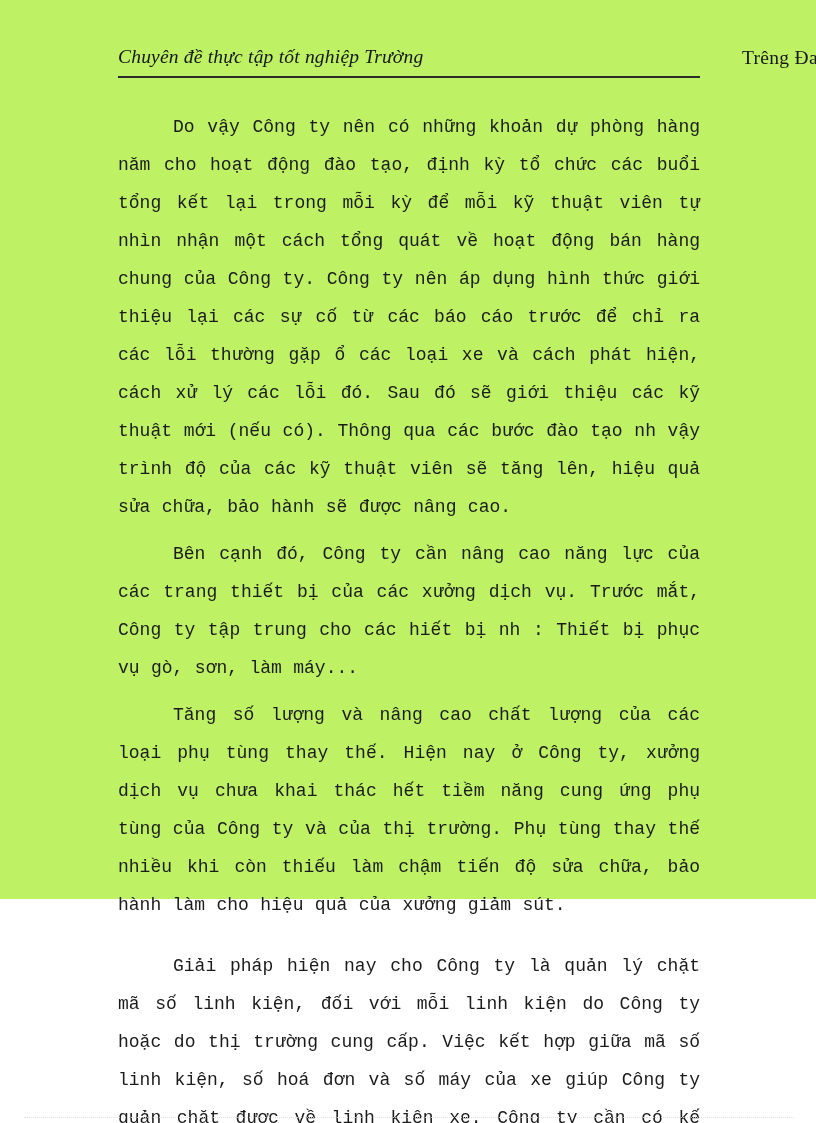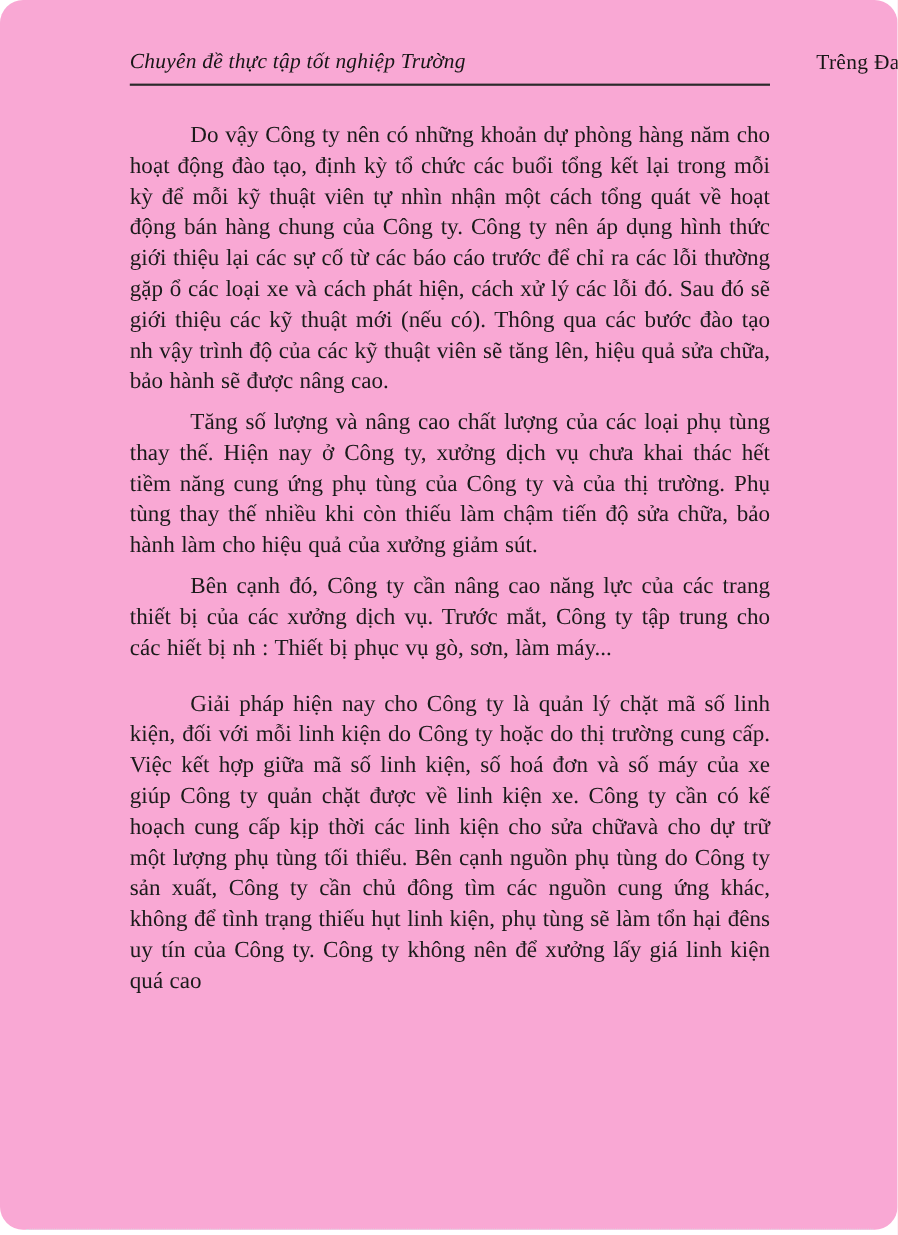--- a/index.html
+++ b/index.html
@@ -15,23 +15,22 @@
     overflow: hidden;
     font-family: "Liberation Serif", "DejaVu Serif", serif;
     color: #1a1a1a;
   }
 
   .page {
     position: absolute;
     left: 0;
     top: 0;
     width: 816px;
-    height: 1118px;
-    background: #f9a8d4;
-    border-radius: 21px;
+    height: 899px;
+    background: #bef264;
   }
 
   
   .header-zone {
     position: absolute;
     left: 0;
     top: 46px;
     width: 816px;
     height: 40px;
   }
@@ -72,24 +71,25 @@
     left: 118px;
     top: 108px;
     width: 582px;
   }
 
   .para {
     margin: 0 0 9px 0;
     text-indent: 55px;
     text-align: justify;
     text-justify: inter-word;
-    font-size: 21px;
-    line-height: 28px;
+    font-size: 18px;
+    line-height: 38px;
     color: #1b1b1b;
     word-spacing: 0.6px;
+    font-family: Liberation Mono, monospace;
   }
 
   .para:last-child {
     margin-bottom: 0;
     margin-top: 23px;
   }
 
   
   .scan-edge {
     position: absolute;
@@ -108,20 +108,20 @@
 
   <div class="header-zone">
     <div class="header-left">Chuyên đề thực tập tốt nghiệp  Trường</div>
     <div class="header-right">Trêng  Đa</div>
   </div>
 
   <div class="header-rule"></div>
 
   <div class="body-column">
     <p class="para">Do vậy Công ty nên có những khoản dự phòng hàng năm cho hoạt động đào tạo, định kỳ tổ chức các buổi tổng kết lại trong mỗi kỳ để mỗi kỹ thuật viên tự nhìn nhận một cách tổng quát về hoạt động bán hàng chung của Công ty. Công ty nên áp dụng hình thức giới thiệu lại các sự cố từ các báo cáo trước để chỉ ra các lỗi thường gặp ổ các loại xe và cách phát hiện, cách xử lý các lỗi đó. Sau đó sẽ giới thiệu các kỹ thuật mới (nếu có). Thông qua các bước đào tạo nh  vậy trình độ của các kỹ thuật viên sẽ tăng lên, hiệu quả sửa chữa, bảo hành sẽ được nâng cao.</p>
+    <p class="para">Bên cạnh đó, Công ty cần nâng cao năng lực của các trang thiết bị của các xưởng dịch vụ. Trước mắt, Công ty tập trung cho các hiết bị nh : Thiết bị phục vụ gò, sơn, làm máy...</p>
     <p class="para">Tăng số lượng và nâng cao chất lượng của các loại phụ tùng thay thế. Hiện nay ở Công ty, xưởng dịch vụ chưa khai thác hết tiềm năng cung ứng phụ tùng của Công ty và của thị trường. Phụ tùng thay thế nhiều khi còn thiếu làm chậm tiến độ sửa chữa, bảo hành làm cho hiệu quả của xưởng giảm sút.</p>
-    <p class="para">Bên cạnh đó, Công ty cần nâng cao năng lực của các trang thiết bị của các xưởng dịch vụ. Trước mắt, Công ty tập trung cho các hiết bị nh : Thiết bị phục vụ gò, sơn, làm máy...</p>
     <p class="para">Giải pháp hiện nay cho Công ty là quản lý chặt mã số linh kiện, đối với mỗi linh kiện do Công ty hoặc do thị trường cung cấp. Việc kết hợp giữa mã số linh kiện, số hoá đơn và số máy của xe giúp Công ty quản chặt được về linh kiện xe. Công ty cần có kế hoạch cung cấp kịp thời các linh kiện cho sửa chữavà cho dự trữ một lượng phụ tùng tối thiểu. Bên cạnh nguồn phụ tùng do Công ty sản xuất, Công ty cần chủ đông tìm các nguồn cung ứng khác, không để tình trạng thiếu hụt linh kiện, phụ tùng sẽ làm tổn hại đêns uy tín của Công ty. Công ty không nên để xưởng lấy giá linh kiện quá cao</p>
   </div>
 
   <div class="scan-edge"></div>
 
 </div>
 
 </body></html>

